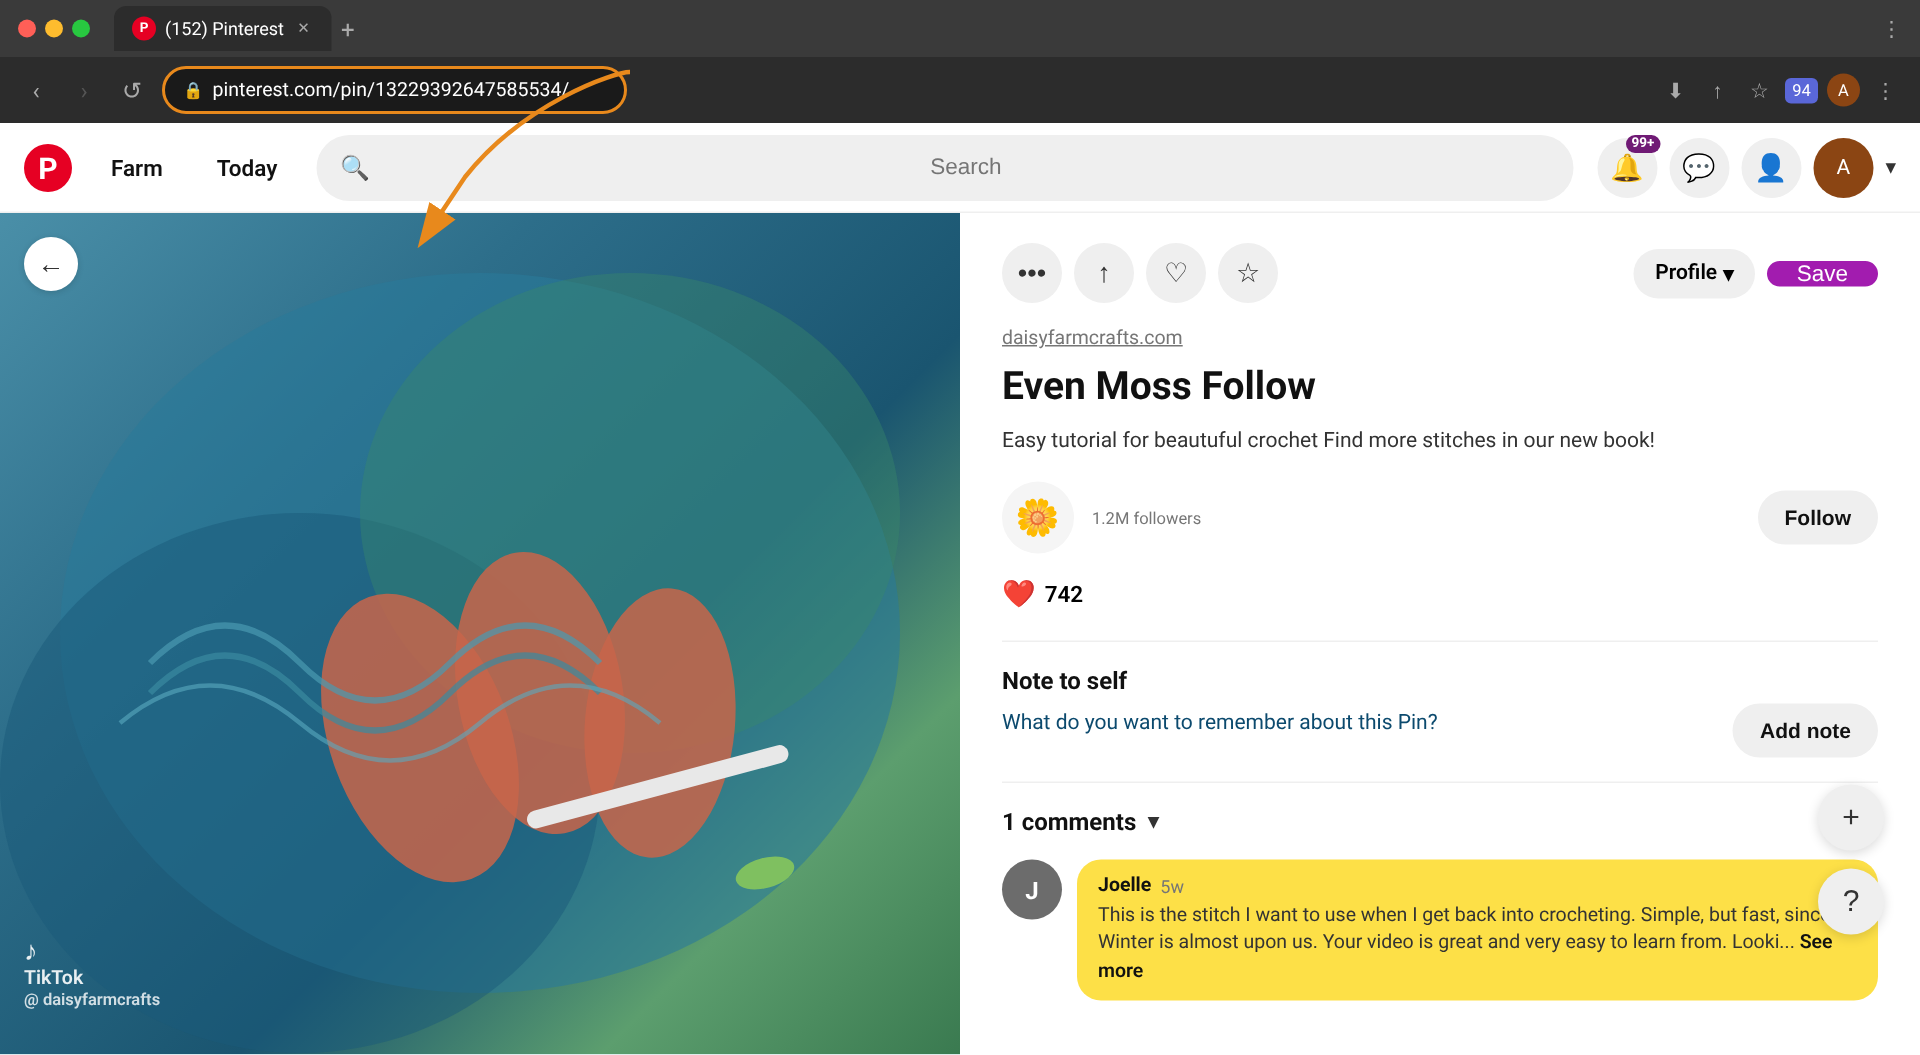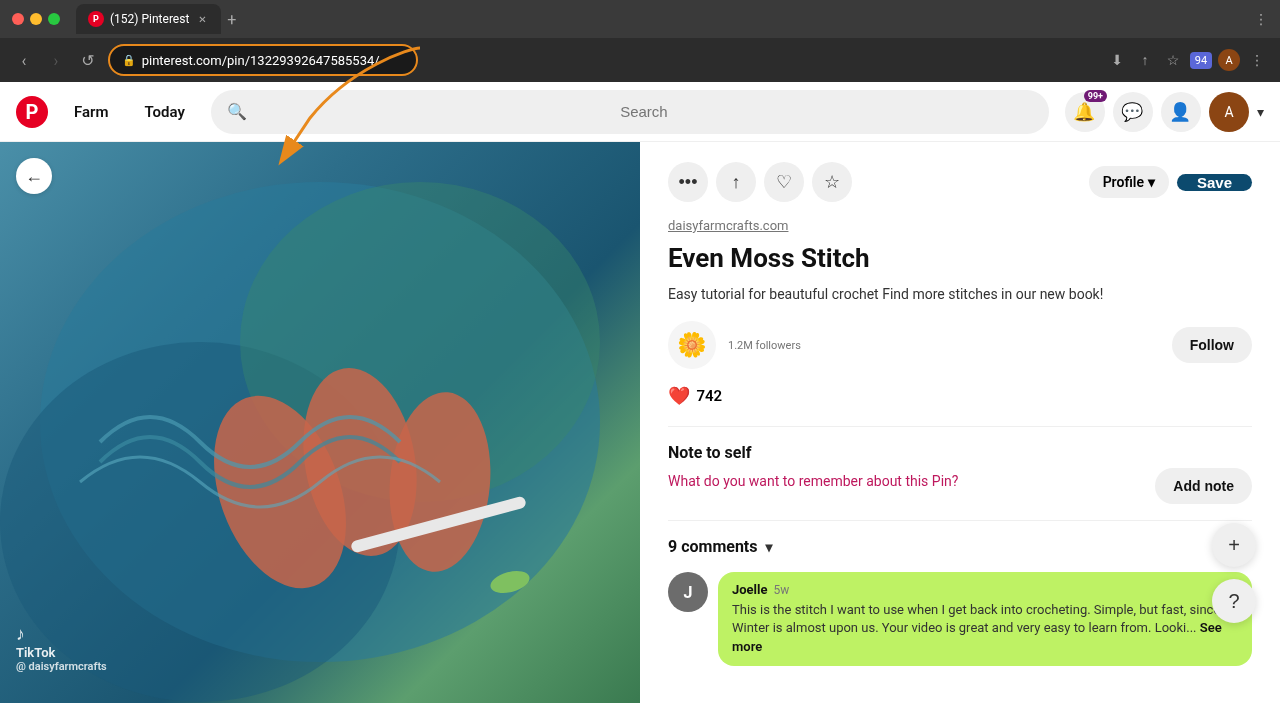--- a/index.html
+++ b/index.html
@@ -330,27 +330,27 @@
       align-items: center;
       gap: 4px;
       padding: 8px 14px;
       border-radius: 20px;
       background: #efefef;
       cursor: pointer;
       font-size: 14px;
       font-weight: 600;
     }
     .save-btn {
-      background: #0c4a6e;
+      background: #a21caf;
       color: #fff;
       border: none;
       border-radius: 20px;
       padding: 0 20px;
       font-size: 15px;
-      font-weight: 700;
+      font-weight: 400;
       cursor: pointer;
     }
 
     .source-link {
       color: #767676;
       font-size: 13px;
       margin-bottom: 10px;
       text-decoration: underline;
       cursor: pointer;
     }
@@ -429,21 +429,21 @@
       margin-bottom: 16px;
     }
     .note-label {
       font-size: 16px;
       font-weight: 700;
       color: #111;
       margin-bottom: 6px;
     }
     .note-prompt {
       font-size: 14px;
-      color: #be185d;
+      color: #0c4a6e;
       margin-bottom: 10px;
     }
     .add-note-btn {
       background: #efefef;
       border: none;
       border-radius: 20px;
       padding: 10px 18px;
       font-size: 14px;
       font-weight: 600;
       cursor: pointer;
@@ -477,21 +477,21 @@
       display: flex;
       align-items: center;
       justify-content: center;
       font-size: 16px;
       font-weight: 700;
       color: #fff;
       background: #6c6c6c;
     }
     .comment-body {
       flex: 1;
-      background: #bef264;
+      background: #fde047;
       border-radius: 16px;
       padding: 10px 14px;
     }
     .comment-header {
       display: flex;
       align-items: center;
       gap: 6px;
       margin-bottom: 4px;
     }
     .comment-name {
@@ -679,21 +679,21 @@
         <div class="pin-action-spacer"></div>
         <div class="profile-dropdown">
           <span>Profile</span>
           <span>▾</span>
         </div>
         <button class="save-btn">Save</button>
       </div>
 
       <div class="source-link">daisyfarmcrafts.com</div>
 
-      <h1 class="pin-title">Even Moss Stitch</h1>
+      <h1 class="pin-title">Even Moss Follow</h1>
 
       <p class="pin-description">Easy tutorial for beautuful crochet Find more stitches in our new book!</p>
 
       <div class="creator-row">
         <div class="creator-avatar">
           <span>🌼</span>
         </div>
         <div class="creator-info">
           <div class="creator-followers">1.2M followers</div>
         </div>
@@ -712,21 +712,21 @@
         <div style="display:flex; align-items:center; justify-content:space-between;">
           <span class="note-prompt">What do you want to remember about this Pin?</span>
           <button class="add-note-btn" style="float:none;">Add note</button>
         </div>
       </div>
 
       <hr class="divider">
 
       <div class="comments-section">
         <div class="comments-header">
-          <span>9 comments</span>
+          <span>1 comments</span>
           <span class="comments-chevron">▾</span>
         </div>
 
         <div class="comment">
           <div class="comment-avatar">
             <span>J</span>
           </div>
           <div class="comment-body">
             <div class="comment-header">
               <span class="comment-name">Joelle</span>

